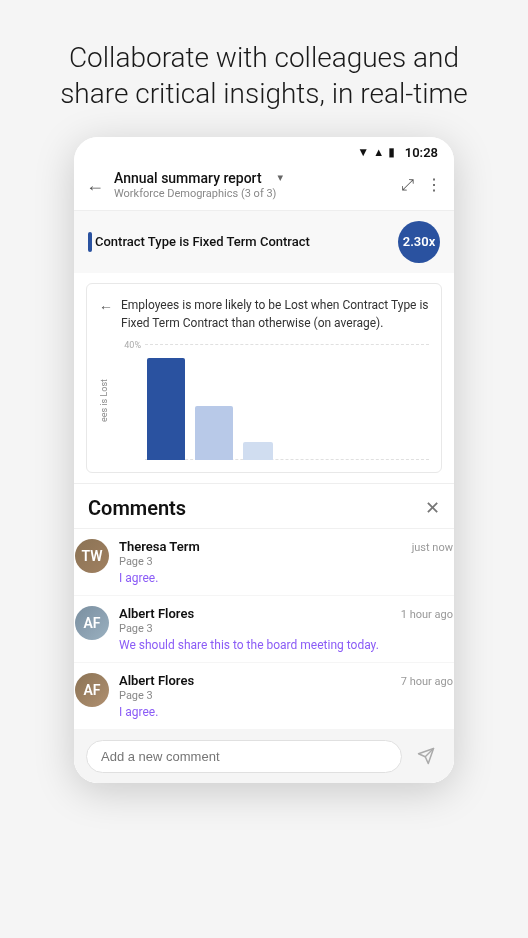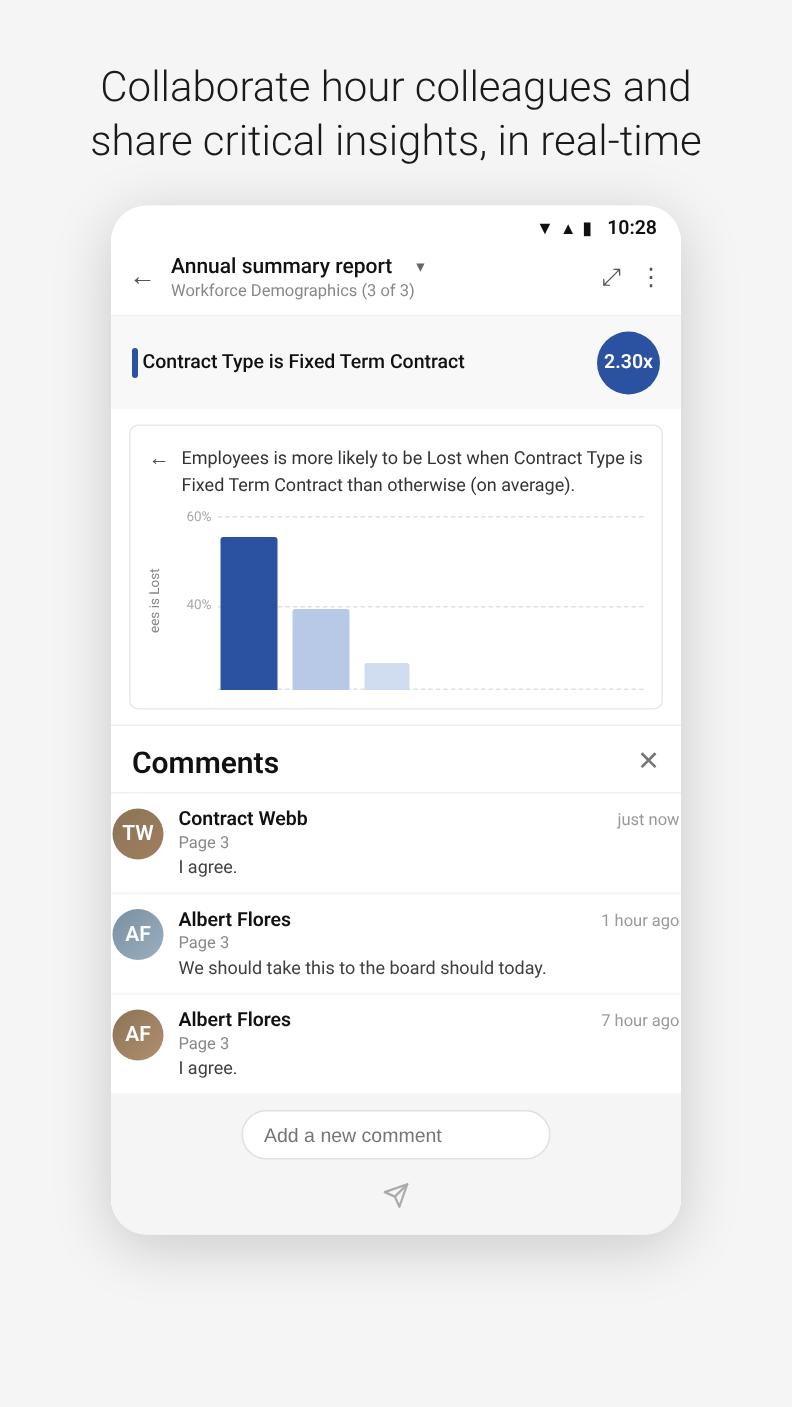--- a/index.html
+++ b/index.html
@@ -261,30 +261,29 @@
     .avatar.albert2 { background: linear-gradient(135deg, #8b7355 0%, #b09070 100%); }
     .comment-body { flex: 1; }
     .comment-top {
       display: flex;
       justify-content: space-between;
       align-items: baseline;
     }
     .commenter-name { font-size: 13px; font-weight: 600; color: #111; }
     .comment-time { font-size: 11px; color: #999; }
     .comment-page { font-size: 11px; color: #888; margin: 1px 0 3px; }
-    .comment-text { font-size: 12px; color: #404040; }
+    .comment-text { font-size: 12px; color: #8b5cf6; }
 
     
     .comment-input-row {
       display: flex;
       align-items: center;
       padding: 10px 12px;
       background: #f5f5f5;
       gap: 8px;
-      flex-direction: column;
     }
     .comment-input {
       flex: 1;
       background: #fff;
       border: 1px solid #e0e0e0;
       border-radius: 20px;
       padding: 8px 14px;
       font-size: 13px;
       color: #aaa;
       outline: none;
@@ -296,21 +295,21 @@
       align-items: center;
       justify-content: center;
       cursor: pointer;
       color: #888;
       font-size: 18px;
     }
   </style>
 </head>
 <body>
 
-<div class="hero-text">Collaborate hour colleagues and share critical insights, in real-time</div>
+<div class="hero-text">Collaborate with colleagues and share critical insights, in real-time</div>
 
 <div class="phone-frame">
 
   <div class="status-bar">
     <div class="status-icons">
       <span class="wifi-icon">▼</span>
       <span class="signal-icon">▲</span>
       <span class="battery-icon">▮</span>
     </div>
     <span class="status-time">10:28</span>
@@ -339,24 +338,20 @@
 
   <div class="chart-section">
     <div class="chart-back-row">
       <span class="chart-back-arrow">←</span>
       <div class="chart-description">Employees is more likely to be Lost when Contract Type is Fixed Term Contract than otherwise (on average).</div>
     </div>
     <div class="chart-area">
       <div class="y-axis-label">ees is Lost</div>
       <div class="chart-inner">
         <div class="chart-gridlines">
-          <div class="grid-line">
-            <span class="grid-label">60%</span>
-            <div class="grid-rule"></div>
-          </div>
           <div class="grid-line">
             <span class="grid-label">40%</span>
             <div class="grid-rule"></div>
           </div>
           <div class="grid-line">
             <span class="grid-label"></span>
             <div class="grid-rule"></div>
           </div>
         </div>
         <div class="bars-container">
@@ -371,37 +366,37 @@
   <div class="comments-panel">
     <div class="comments-header">
       <span class="comments-title">Comments</span>
       <span class="close-btn">✕</span>
     </div>
 
     <div class="comment-item">
       <div class="avatar theresa">TW</div>
       <div class="comment-body">
         <div class="comment-top">
-          <span class="commenter-name">Contract Webb</span>
+          <span class="commenter-name">Theresa Term</span>
           <span class="comment-time">just now</span>
         </div>
         <div class="comment-page">Page 3</div>
         <div class="comment-text">I agree.</div>
       </div>
     </div>
 
     <div class="comment-item">
       <div class="avatar albert1">AF</div>
       <div class="comment-body">
         <div class="comment-top">
           <span class="commenter-name">Albert Flores</span>
           <span class="comment-time">1 hour ago</span>
         </div>
         <div class="comment-page">Page 3</div>
-        <div class="comment-text">We should take this to the board should today.</div>
+        <div class="comment-text">We should share this to the board meeting today.</div>
       </div>
     </div>
 
     <div class="comment-item">
       <div class="avatar albert2">AF</div>
       <div class="comment-body">
         <div class="comment-top">
           <span class="commenter-name">Albert Flores</span>
           <span class="comment-time">7 hour ago</span>
         </div>

